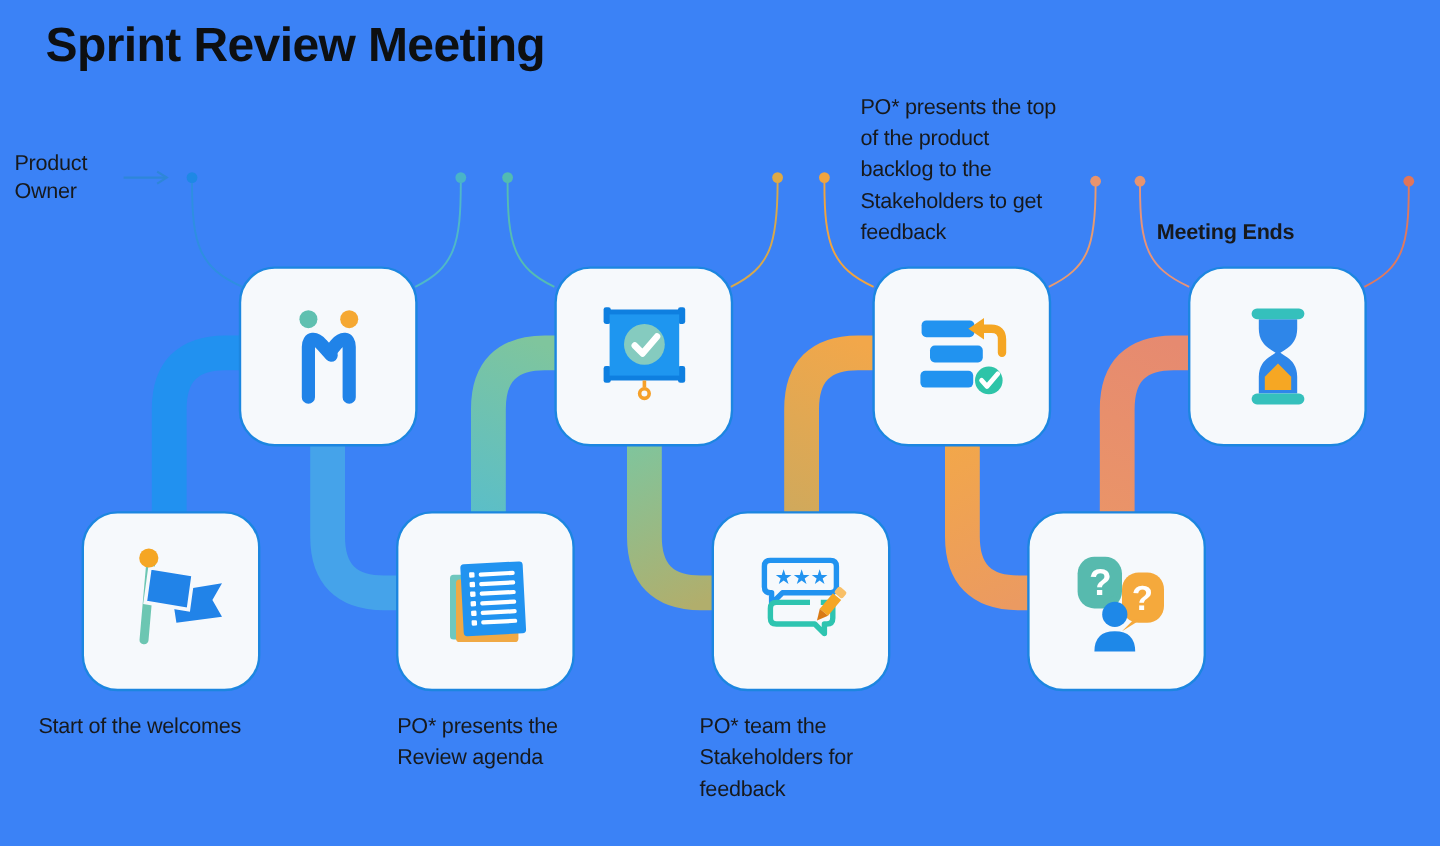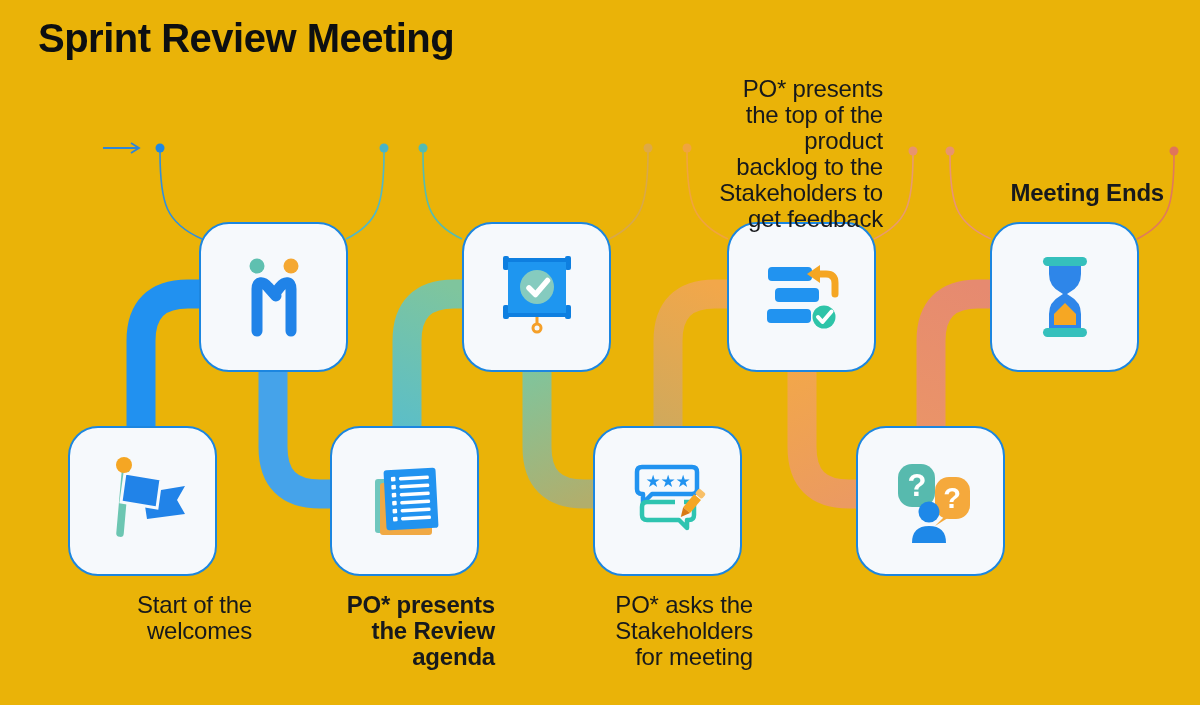--- a/index.html
+++ b/index.html
@@ -1,36 +1,36 @@
 <!DOCTYPE html>
 <html><head>
 <meta charset="utf-8">
 <style>
   html,body{margin:0;padding:0;}
   .stage{
     position:relative;width:1200px;height:705px;overflow:hidden;
-    background:#eab308;
+    background:#3b82f6;
     font-family:"Liberation Sans",sans-serif;
   }
   .title{
     position:absolute;left:38px;top:16px;
     font-size:40px;font-weight:700;color:#0D0F11;letter-spacing:-0.5px;
   }
   .lbl{
     position:absolute;z-index:3;
-    font-size:24px;line-height:26px;color:#17191C;text-align:right;
+    font-size:18px;line-height:26px;color:#17191C;text-align:left;
     letter-spacing:-0.2px;
   }
   .l-po{left:12px;top:125px;width:100px;line-height:23px;}
   .l-welcome{left:173px;top:154px;width:200px;}
   .l-present{left:432px;top:128px;width:210px;}
   .l-backlog{left:717px;top:76px;width:166px;}
   .l-end{left:964px;top:180px;width:200px;font-weight:bold;}
   .l-start{left:32px;top:592px;width:220px;}
-  .l-agenda{left:315px;top:592px;width:180px;font-weight:bold;}
+  .l-agenda{left:331px;top:592px;width:180px;}
   .l-ask{left:583px;top:592px;width:170px;}
   .l-request{left:834px;top:592px;width:196px;}
   #flow-svg{position:absolute;left:0;top:0;z-index:1;}
   .node{
     position:absolute;z-index:2;box-sizing:border-box;
     width:149px;height:150px;
     background:#F6F9FC;border:2.5px solid #1C86E0;border-radius:30px;
     display:flex;align-items:center;justify-content:center;
   }
   .n-welcome{left:199px;top:222px}.n-present{left:462px;top:222px}
@@ -94,25 +94,26 @@
     <circle cx="913" cy="151" r="4.5" fill="#E8946E"></circle>
     <circle cx="950" cy="151" r="4.5" fill="#E8946E"></circle>
     <circle cx="1174" cy="151" r="4.5" fill="#E0755A"></circle>
 
     <g>
       <path d="M103,148 H138" fill="none" stroke="#2E86D8" stroke-width="1.8"></path>
       <path d="M131,143 L139,148 L131,153" fill="none" stroke="#2E86D8" stroke-width="1.8"></path>
     </g>
   </svg>
 
+  <div class="lbl l-po">Product Owner</div>
   <div class="lbl l-backlog">PO* presents the top of the product backlog to the Stakeholders to get feedback</div>
   <div class="lbl l-end">Meeting Ends</div>
   <div class="lbl l-start">Start of the welcomes</div>
   <div class="lbl l-agenda">PO* presents the Review agenda</div>
-  <div class="lbl l-ask">PO* asks the Stakeholders for meeting</div>
+  <div class="lbl l-ask">PO* team the Stakeholders for feedback</div>
 
   <div class="node n-start">
     <svg width="92" height="92" viewBox="0 0 92 92">
       <rect x="22" y="12" width="7.5" height="70" rx="3.5" fill="#6CC6B2" transform="rotate(5 26 47)"></rect>
       <polygon points="46,38 88,31 80,45 88,59 50,64" fill="#2183E8"></polygon>
       <polygon points="28,18 64,24 60,53 24,47" fill="#2183E8" stroke="#F6F9FC" stroke-width="3"></polygon>
       <circle cx="27" cy="10" r="8" fill="#F5A623"></circle>
     </svg>
   </div>
 

